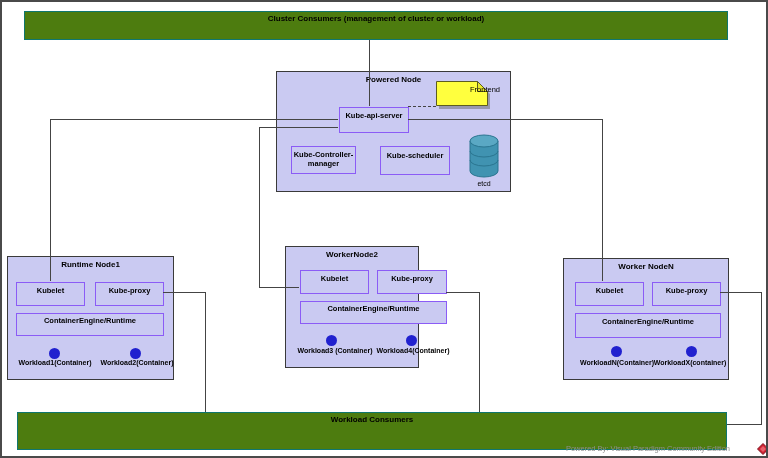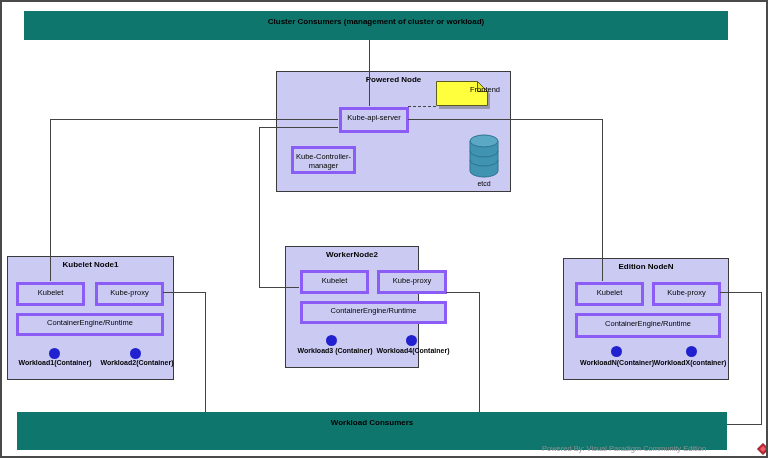--- a/index.html
+++ b/index.html
@@ -2,53 +2,53 @@
 <html><head>
 <meta charset="utf-8">
 <style>
   html,body { margin:0; padding:0; background:#ffffff; }
   #canvas {
     position:relative; width:768px; height:458px; box-sizing:border-box;
     border:2px solid #4a4a4a; background:#ffffff; overflow:hidden;
     font-family:"Liberation Sans", sans-serif; color:#000;
   }
   .bar {
-    position:absolute; box-sizing:border-box; background:#0f766e;
-    border:4px solid #0f766e; text-align:center;
+    position:absolute; box-sizing:border-box; background:#4d7c0f;
+    border:1px solid #0f766e; text-align:center;
   }
   .bar-title { font-size:8px; font-weight:bold; padding-top:2px; }
   .node {
     position:absolute; box-sizing:border-box; background:#cacaf2;
     border:1px solid #3a3a3a;
   }
   .node-title {
     position:absolute; left:0; top:3px; width:100%; text-align:center;
     font-size:8px; font-weight:bold;
   }
   .comp {
     position:absolute; box-sizing:border-box; background:#cacaf2;
-    border:3px solid #8b5cf6; text-align:center; font-size:7.5px;
-    font-weight:normal; padding-top:3px; line-height:9px; white-space:pre-line;
+    border:1px solid #8b5cf6; text-align:center; font-size:7.5px;
+    font-weight:bold; padding-top:3px; line-height:9px; white-space:pre-line;
   }
   .wl-dot {
     position:absolute; width:11px; height:11px; border-radius:50%;
     background:#2121cf;
   }
   .wl-label {
     position:absolute; transform:translateX(-50%); white-space:nowrap;
     font-size:7px; font-weight:bold;
   }
   .note-label {
     position:absolute; font-size:7.5px; white-space:nowrap;margin-left:31px;
   }
   .etcd-label {
     position:absolute; font-size:7px; text-align:center;
   }
   .watermark {
-    position:absolute; left:540px; top:442px; width:212px; text-align:left;
+    position:absolute; left:540px; top:442px; width:212px; text-align:center;
     font-size:7.5px; color:#8f8f8f; white-space:nowrap;
   }
   svg.abs { position:absolute; pointer-events:none; }
   #lines { left:0; top:0; }
 </style>
 </head>
 <body>
 
 <div id="canvas">
 
@@ -58,39 +58,40 @@
 
   <div class="bar" style="left:15px;top:410px;width:710px;height:38px">
     <div class="bar-title">Workload Consumers</div>
   </div>
 
   <div class="node" style="left:274px;top:69px;width:235px;height:121px">
     <div class="node-title">Powered Node</div>
     <div class="comp" style="left:62px;top:35px;width:70px;height:26px">Kube-api-server</div>
     <div class="comp" style="left:14px;top:74px;width:65px;height:28px;">Kube-Controller-
 manager</div>
+    <div class="comp" style="left:103px;top:74px;width:70px;height:29px;padding-top:4px">Kube-scheduler</div>
   </div>
 
   <svg class="abs" style="left:433px;top:78px" width="58" height="32">
     <path d="M4 4 h41 l10 10 v15 h-51 z" fill="rgba(90,90,90,0.45)" stroke="none"></path>
     <path d="M1.5 1.5 h41 l10 10 v14 h-51 z" fill="#ffff3e" stroke="#5c5c20" stroke-width="1"></path>
     <path d="M42.5 1.5 l10 10 h-10 z" fill="#e9e92e" stroke="#5c5c20" stroke-width="1"></path>
   </svg>
   <div class="note-label" style="left:437px;top:83px">Frontend</div>
 
   <svg class="abs" style="left:466px;top:131px" width="32" height="46">
     <path d="M2 8 V38 A14 6 0 0 0 30 38 V8" fill="#4093b1" stroke="#2a7590" stroke-width="1"></path>
     <path d="M2 18 A14 6 0 0 0 30 18" fill="none" stroke="#2a7590" stroke-width="1"></path>
     <path d="M2 27 A14 6 0 0 0 30 27" fill="none" stroke="#2a7590" stroke-width="1"></path>
     <ellipse cx="16" cy="8" rx="14" ry="6" fill="#5aa8c4" stroke="#2a7590" stroke-width="1"></ellipse>
   </svg>
   <div class="etcd-label" style="left:464px;top:178px;width:36px">etcd</div>
 
   <div class="node" style="left:5px;top:254px;width:167px;height:124px">
-    <div class="node-title">Kubelet Node1</div>
+    <div class="node-title">Runtime Node1</div>
     <div class="comp" style="left:8px;top:25px;width:69px;height:24px">Kubelet</div>
     <div class="comp" style="left:87px;top:25px;width:69px;height:24px">Kube-proxy</div>
     <div class="comp" style="left:8px;top:56px;width:148px;height:23px;padding-top:2px">ContainerEngine/Runtime</div>
     <div class="wl-dot" style="left:41px;top:91px"></div>
     <div class="wl-dot" style="left:122px;top:91px"></div>
     <div class="wl-label" style="left:47px;top:102px">Workload1(Container)</div>
     <div class="wl-label" style="left:129px;top:102px">Workload2(Container)</div>
   </div>
 
   <div class="node" style="left:283px;top:244px;width:134px;height:122px">
@@ -98,21 +99,21 @@
     <div class="comp" style="left:14px;top:23px;width:69px;height:24px">Kubelet</div>
     <div class="comp" style="left:91px;top:23px;width:70px;height:24px">Kube-proxy</div>
     <div class="comp" style="left:14px;top:54px;width:147px;height:23px;padding-top:2px">ContainerEngine/Runtime</div>
     <div class="wl-dot" style="left:40px;top:88px"></div>
     <div class="wl-dot" style="left:120px;top:88px"></div>
     <div class="wl-label" style="left:49px;top:100px">Workload3 (Container)</div>
     <div class="wl-label" style="left:127px;top:100px">Workload4(Container)</div>
   </div>
 
   <div class="node" style="left:561px;top:256px;width:166px;height:122px">
-    <div class="node-title">Edition NodeN</div>
+    <div class="node-title">Worker NodeN</div>
     <div class="comp" style="left:11px;top:23px;width:69px;height:24px">Kubelet</div>
     <div class="comp" style="left:88px;top:23px;width:69px;height:24px">Kube-proxy</div>
     <div class="comp" style="left:11px;top:54px;width:146px;height:25px;padding-top:3px">ContainerEngine/Runtime</div>
     <div class="wl-dot" style="left:47px;top:87px"></div>
     <div class="wl-dot" style="left:122px;top:87px"></div>
     <div class="wl-label" style="left:53px;top:100px">WorkloadN(Container)</div>
     <div class="wl-label" style="left:126px;top:100px">WorkloadX(container)</div>
   </div>
 
   <div class="watermark">Powered By: Visual Paradigm Community Edition</div>

